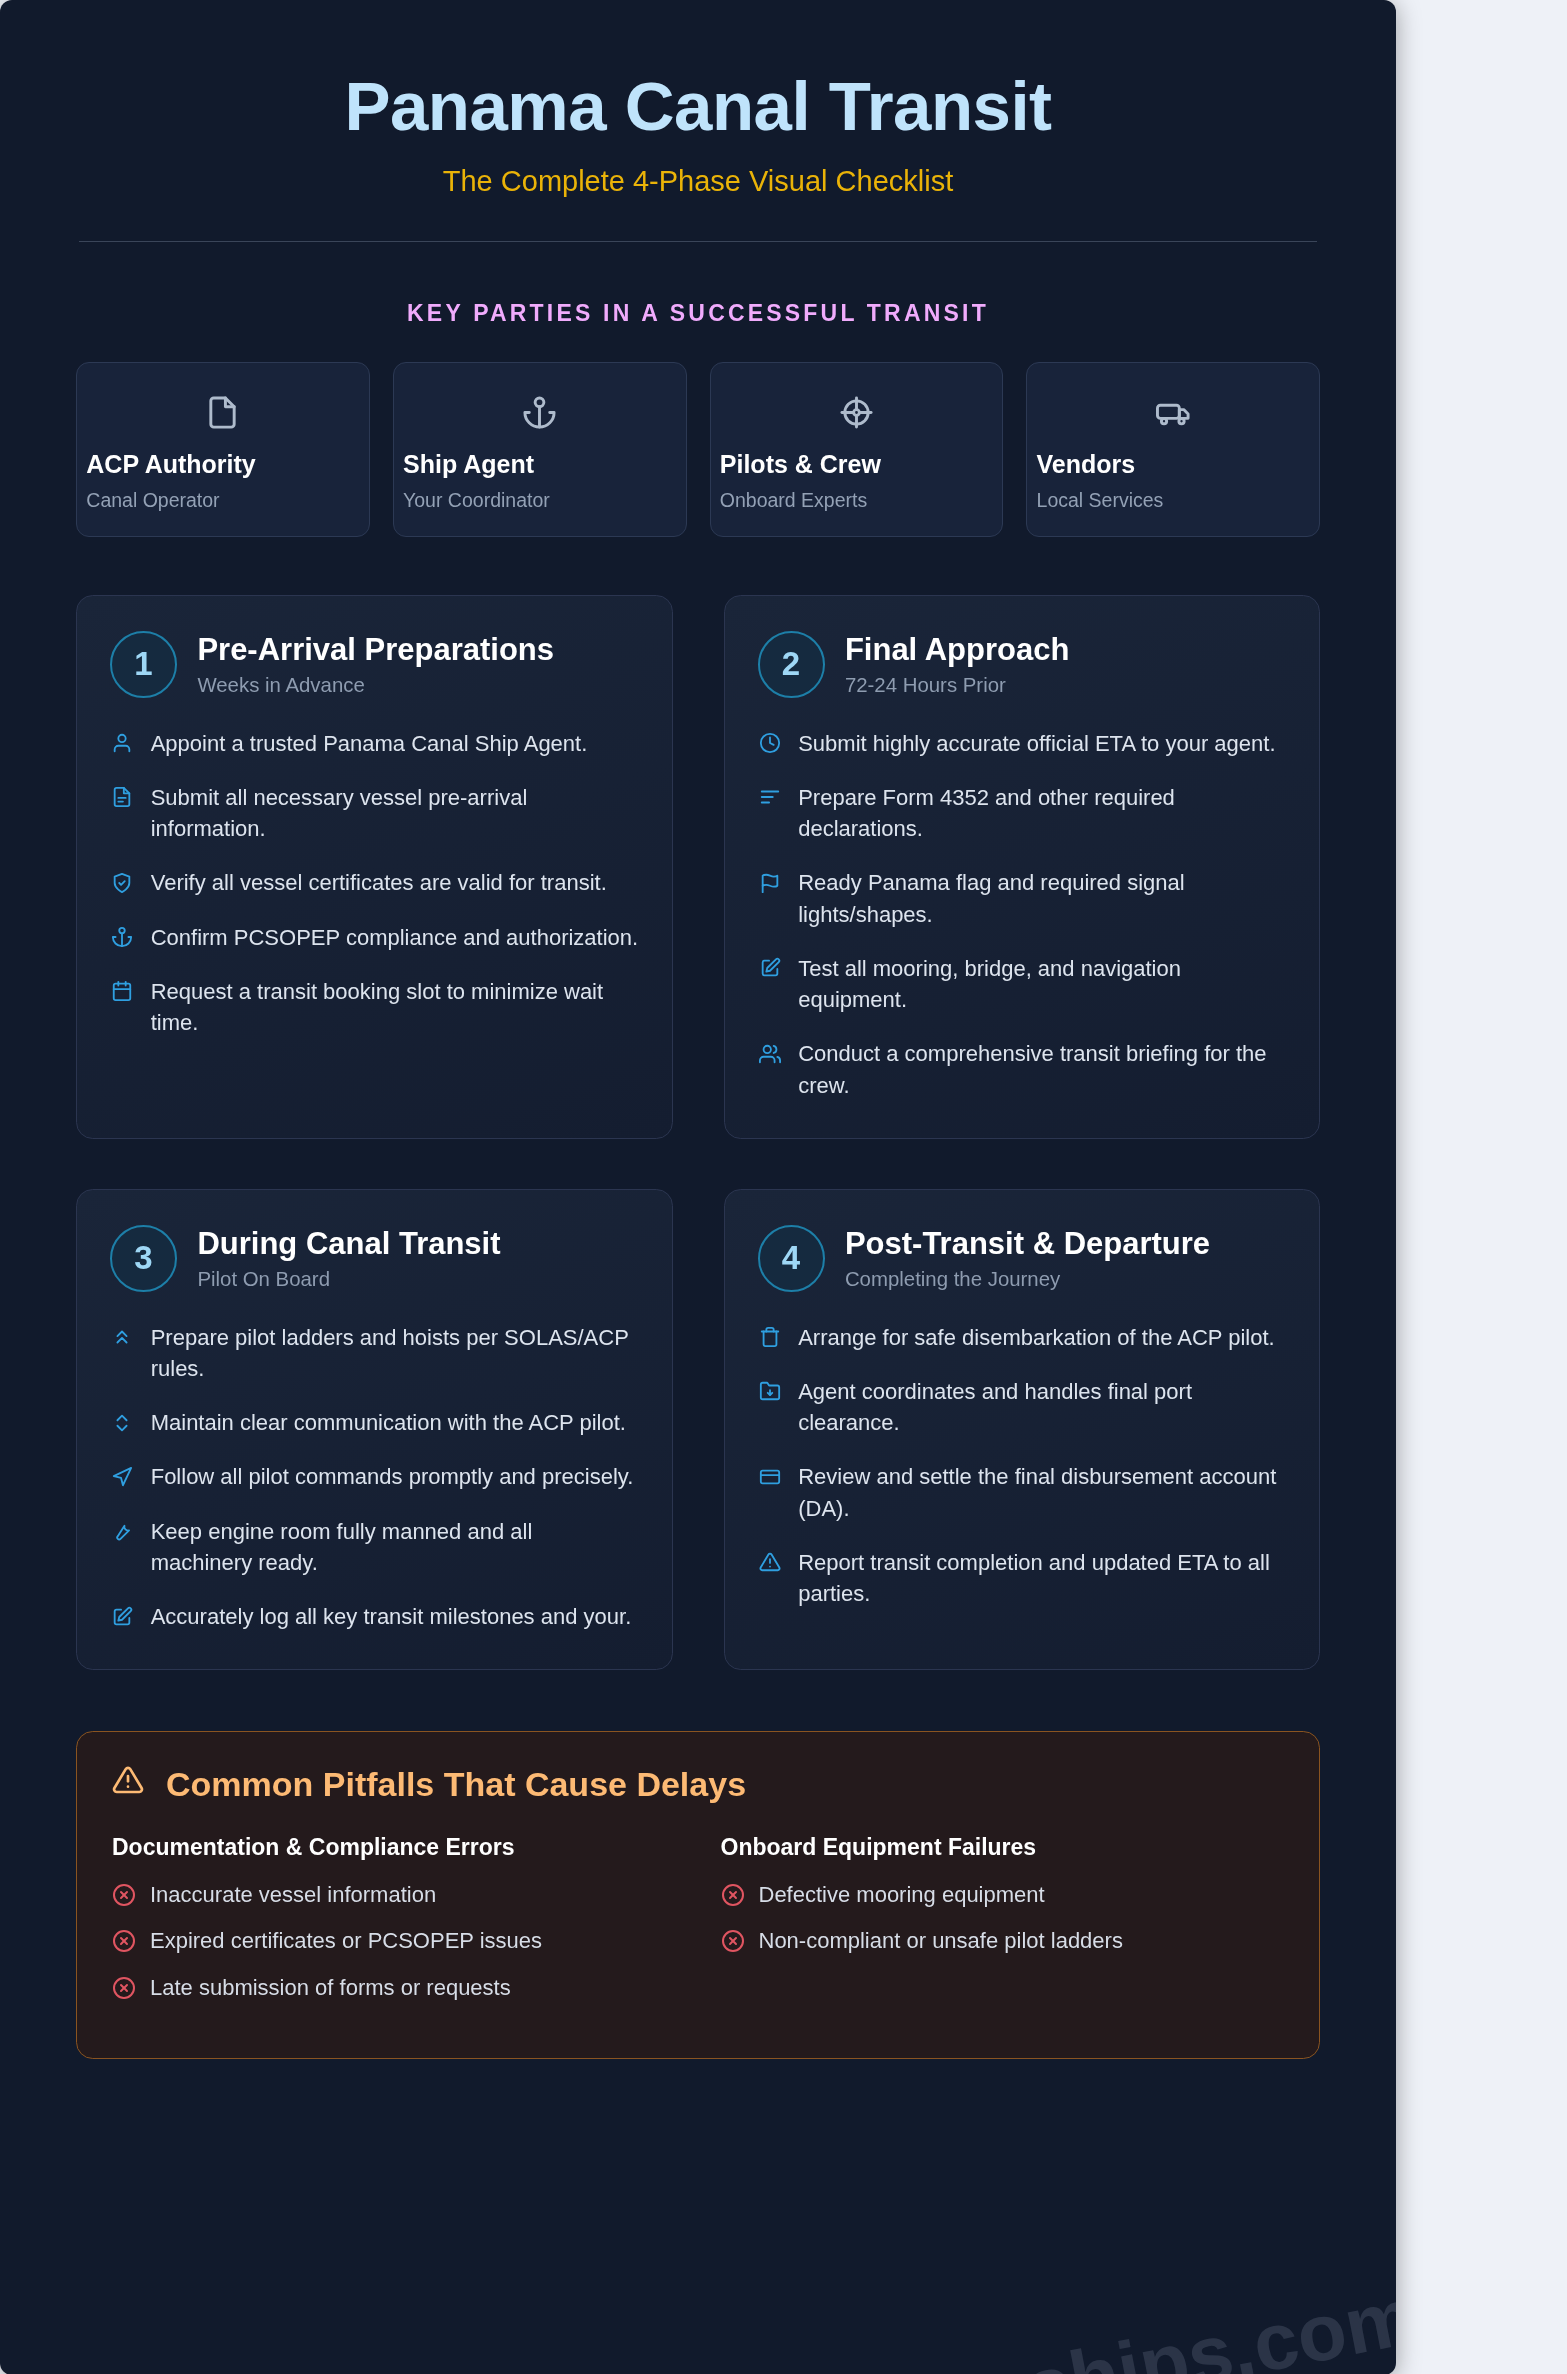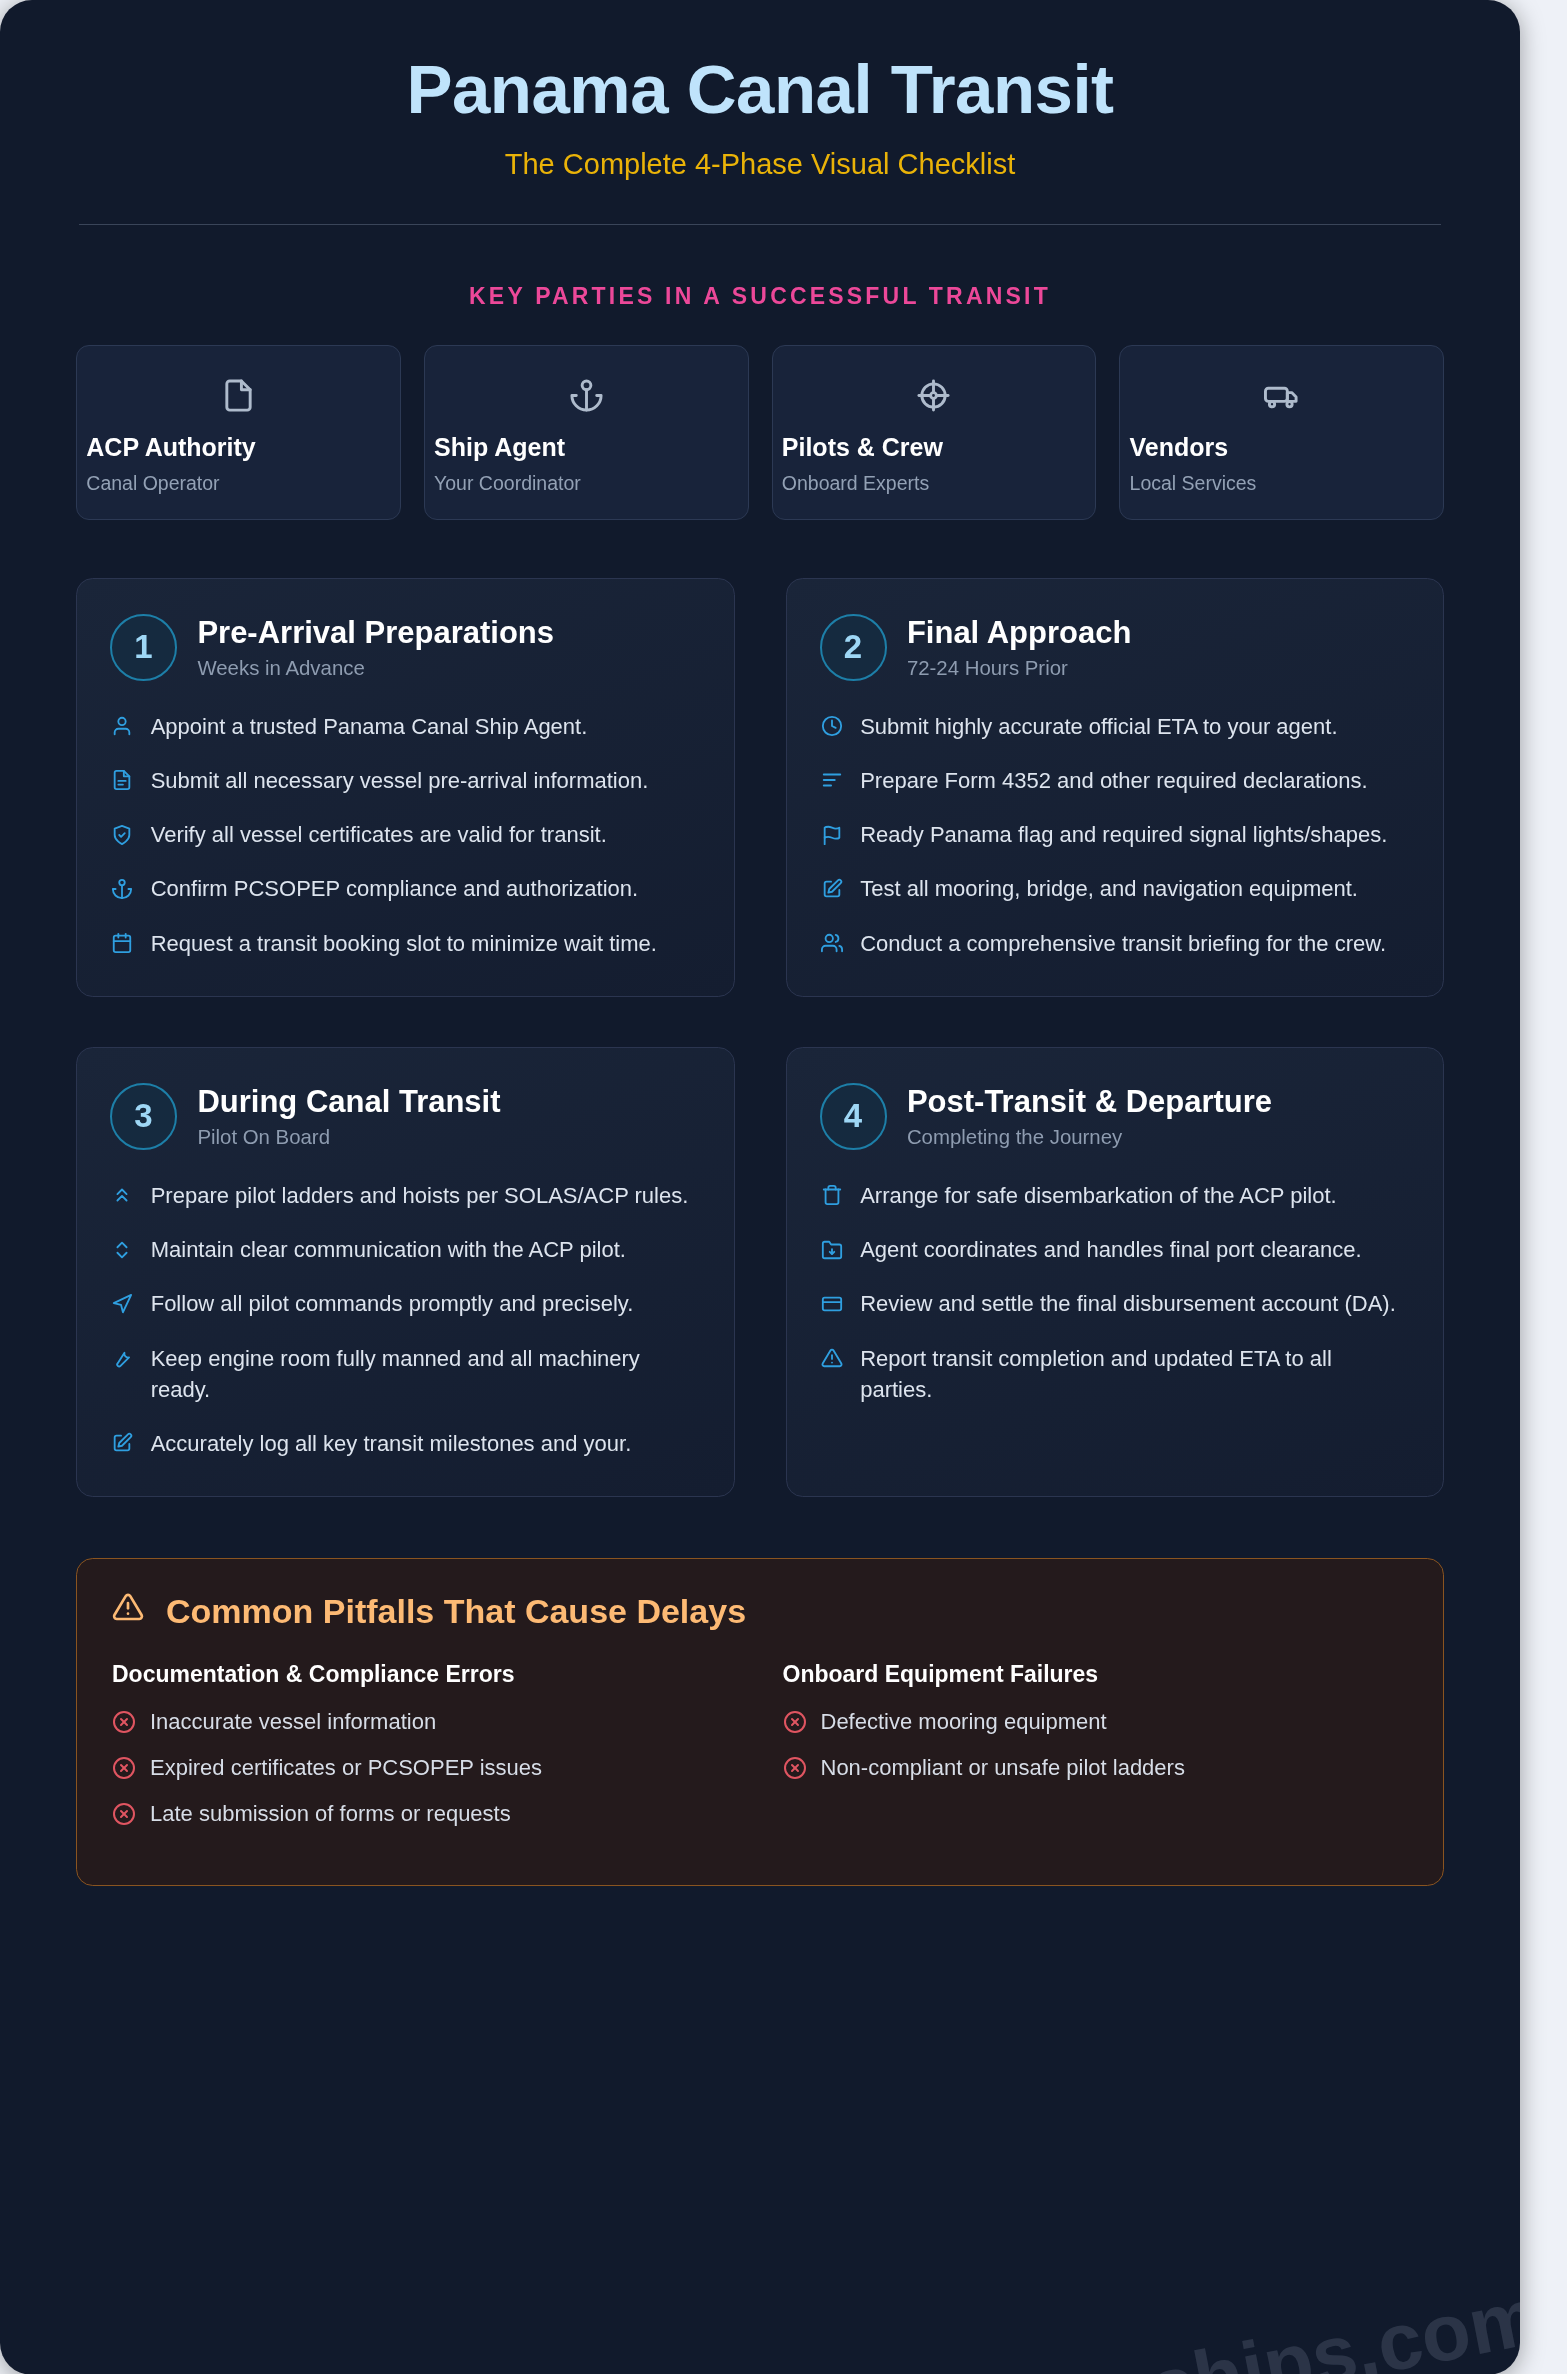--- a/index.html
+++ b/index.html
@@ -5,27 +5,27 @@
   * { box-sizing: border-box; margin: 0; padding: 0; }
 
   html, body {
     width: 1568px;
     background: #eef1f7;
     font-family: "Liberation Sans", sans-serif;
   }
 
   .page {
     position: relative;
-    width: 1520px;
+    width: 1396px;
     min-height: 2375px;
     background: #111a2c;
-    border-radius: 32px;
+    border-radius: 12px;
     overflow: hidden;
     box-shadow: 0 3.7px 24px rgba(0,0,0,0.35);
-    padding: 19px 37px 56px 37px;
+    padding: 36px 37px 56px 37px;
   }
 
   
   .header { text-align: center; padding: 35px 0 0 0; }
 
   .title {
     font-size: 69px;
     font-weight: bold;
     letter-spacing: -0.5px;
     color: #bfe3fb;
@@ -45,21 +45,21 @@
     background: #3a4559;
   }
 
   
   .section-label {
     margin-top: 58px;
     text-align: center;
     font-size: 23px;
     font-weight: bold;
     letter-spacing: 3.2px;
-    color: #ec4899;
+    color: #f0abfc;
   }
 
   .parties {
     display: grid;
     grid-template-columns: repeat(4, 1fr);
     gap: 23px;
     margin: 35px 39px 0 39px;
   }
 
   .party-card {

